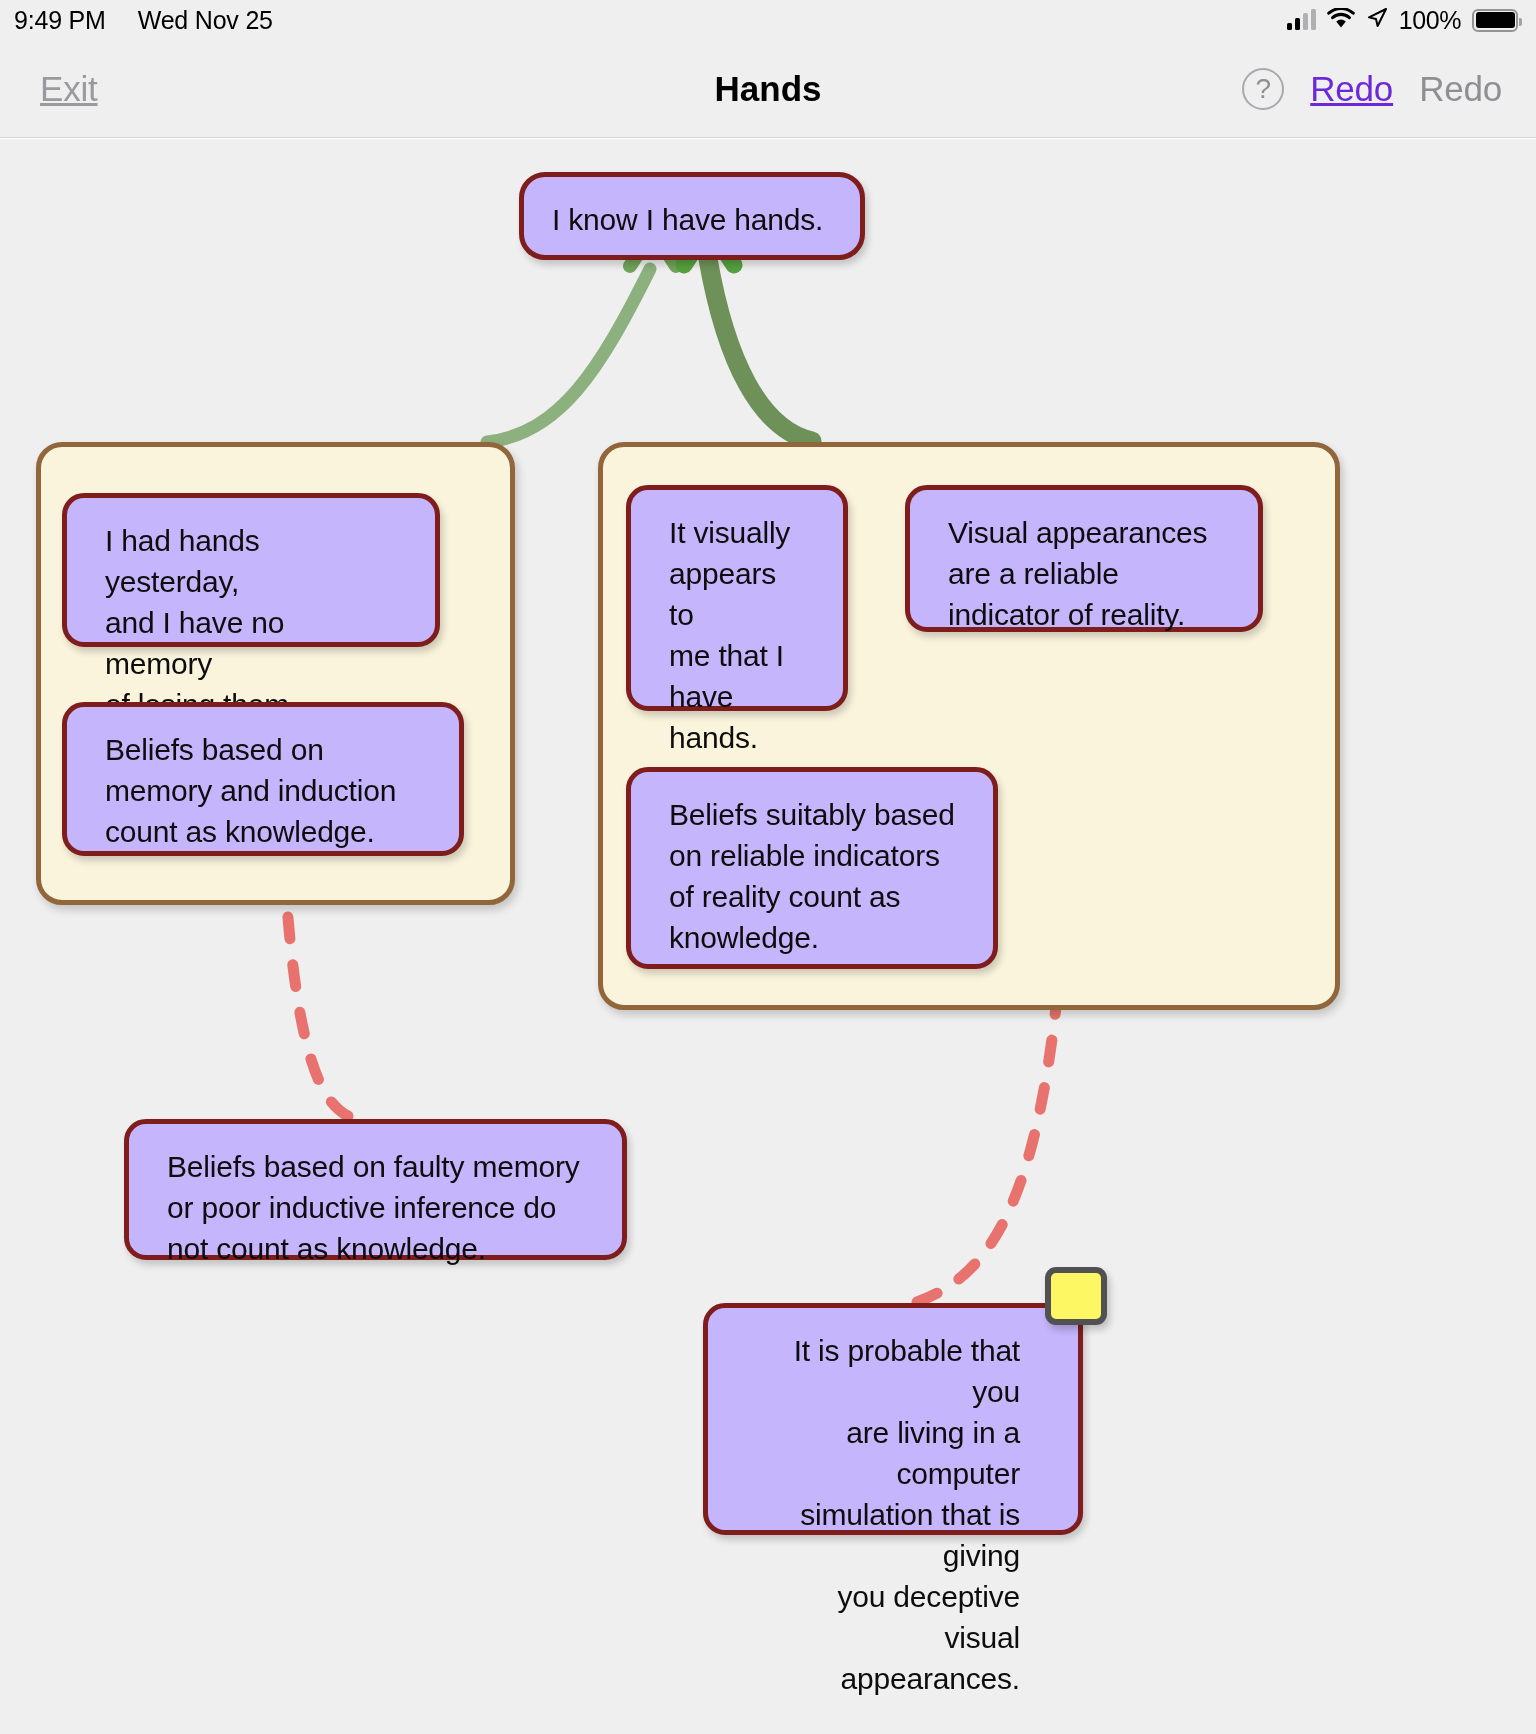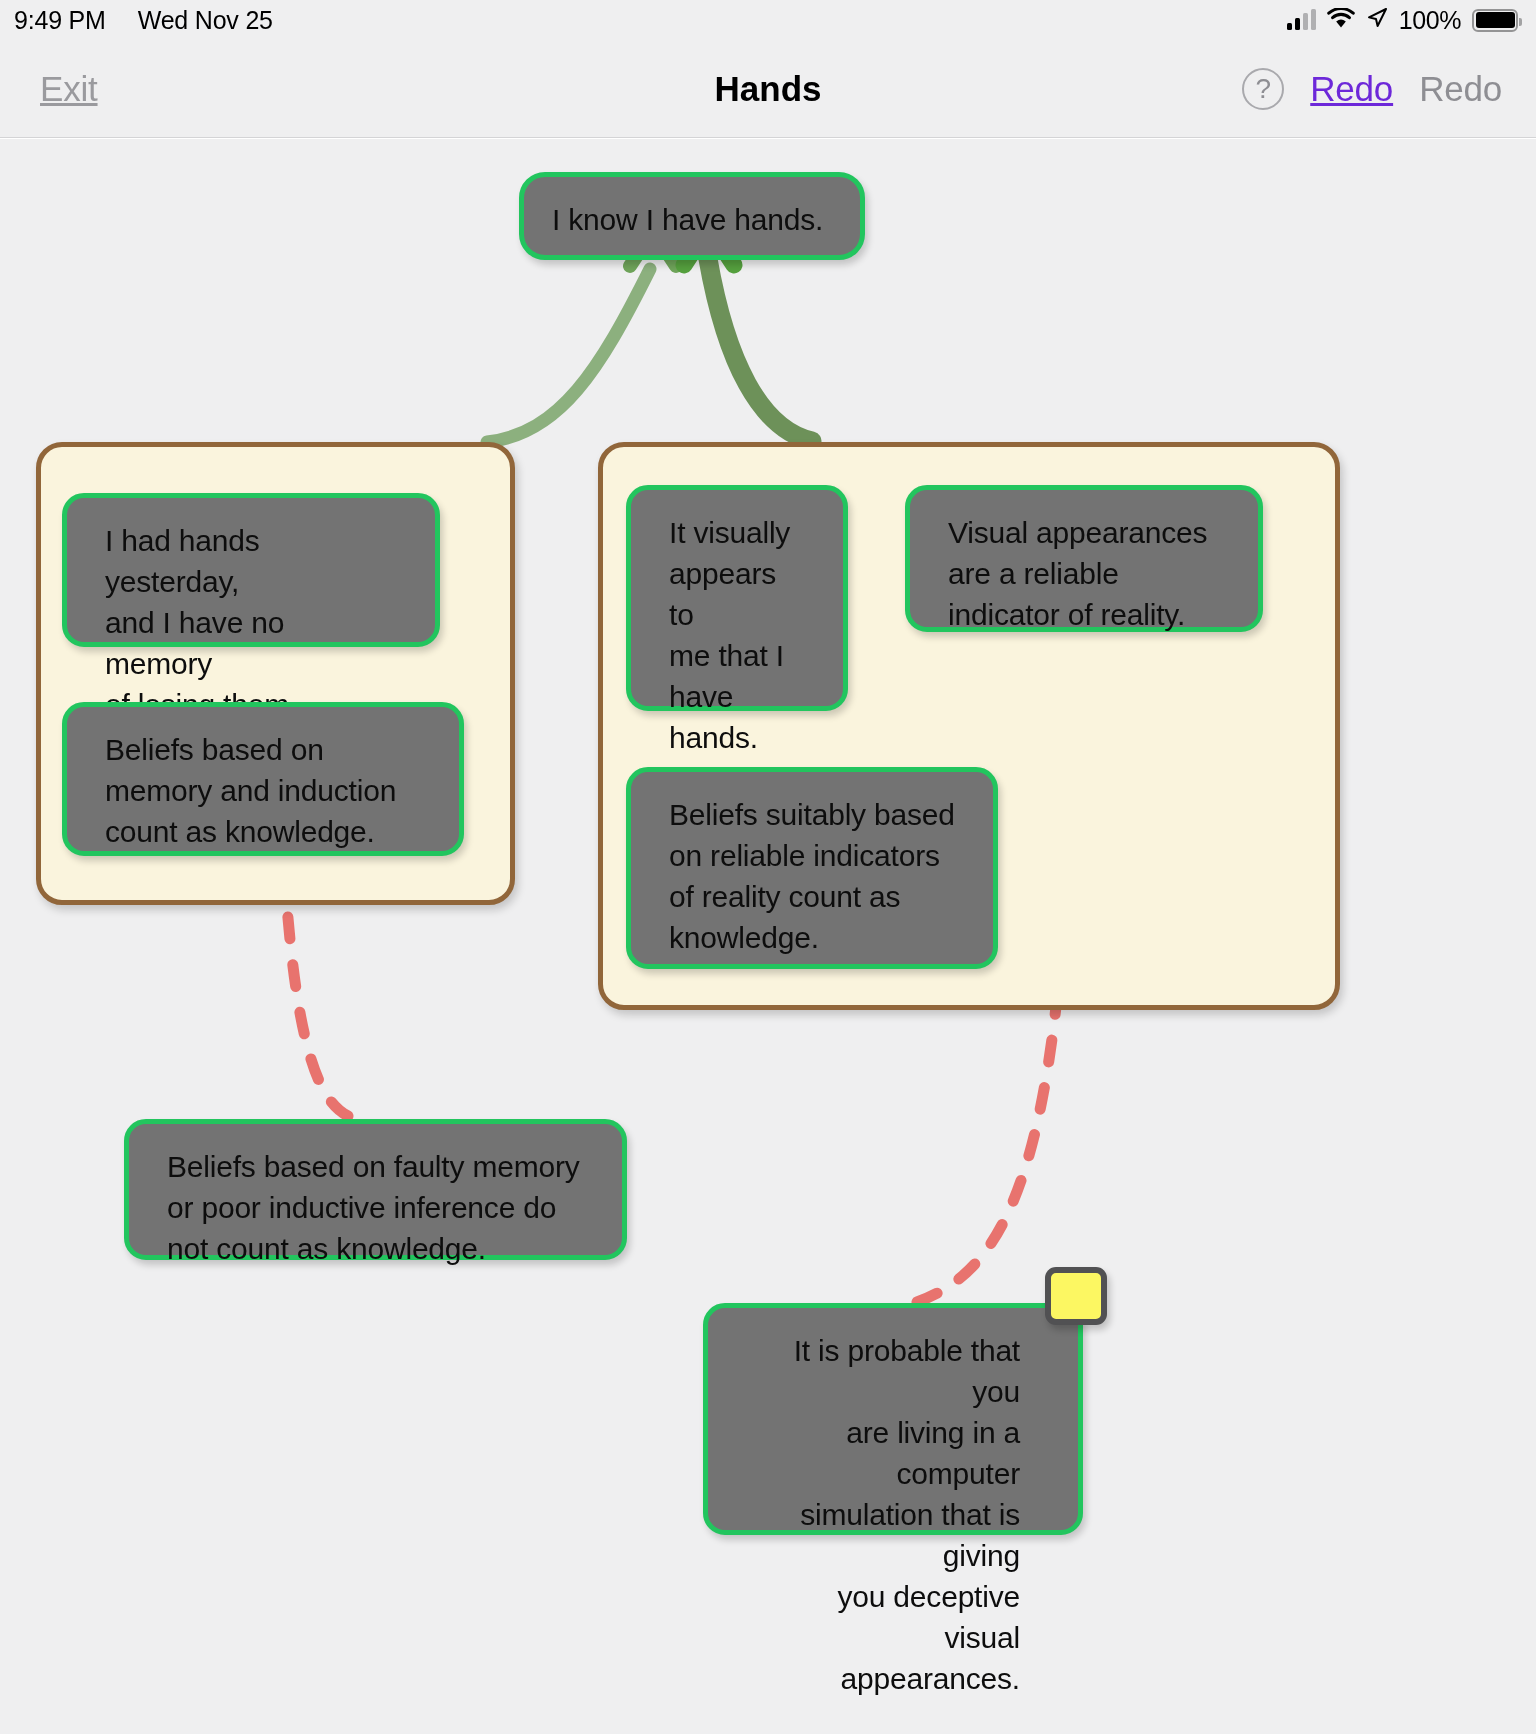--- a/index.html
+++ b/index.html
@@ -152,22 +152,22 @@
     left: 0; top: 0;
     width: 1536px;
     height: 1595px;
     pointer-events: none;
   }
 
   
   .node {
     position: absolute;
     box-sizing: border-box;
-    background: #737373;
-    border: 5px solid #22c55e;
+    background: #c4b5fd;
+    border: 5px solid #7f1d1d;
     border-radius: 22px;
     box-shadow: 3px 5px 7px rgba(0,0,0,0.18);
   }
   .node .txt {
     position: absolute;
     left: 0; right: 0;
     color: #0d0d0d;
     font-size: 30px;
     line-height: 41px;
     letter-spacing: -0.2px;

